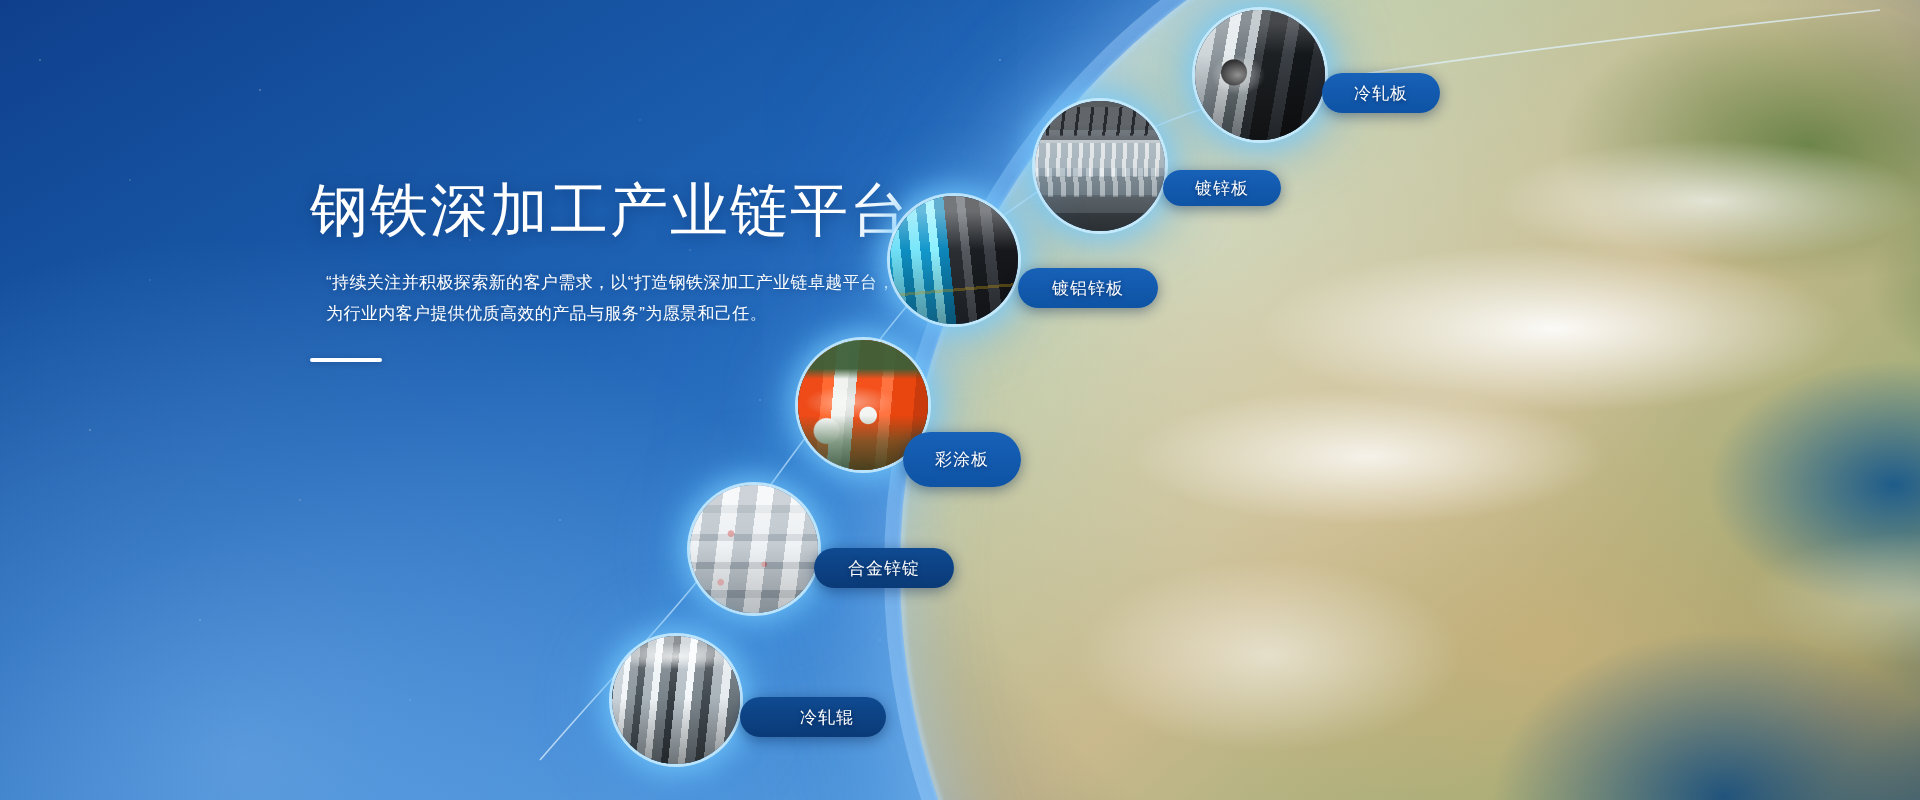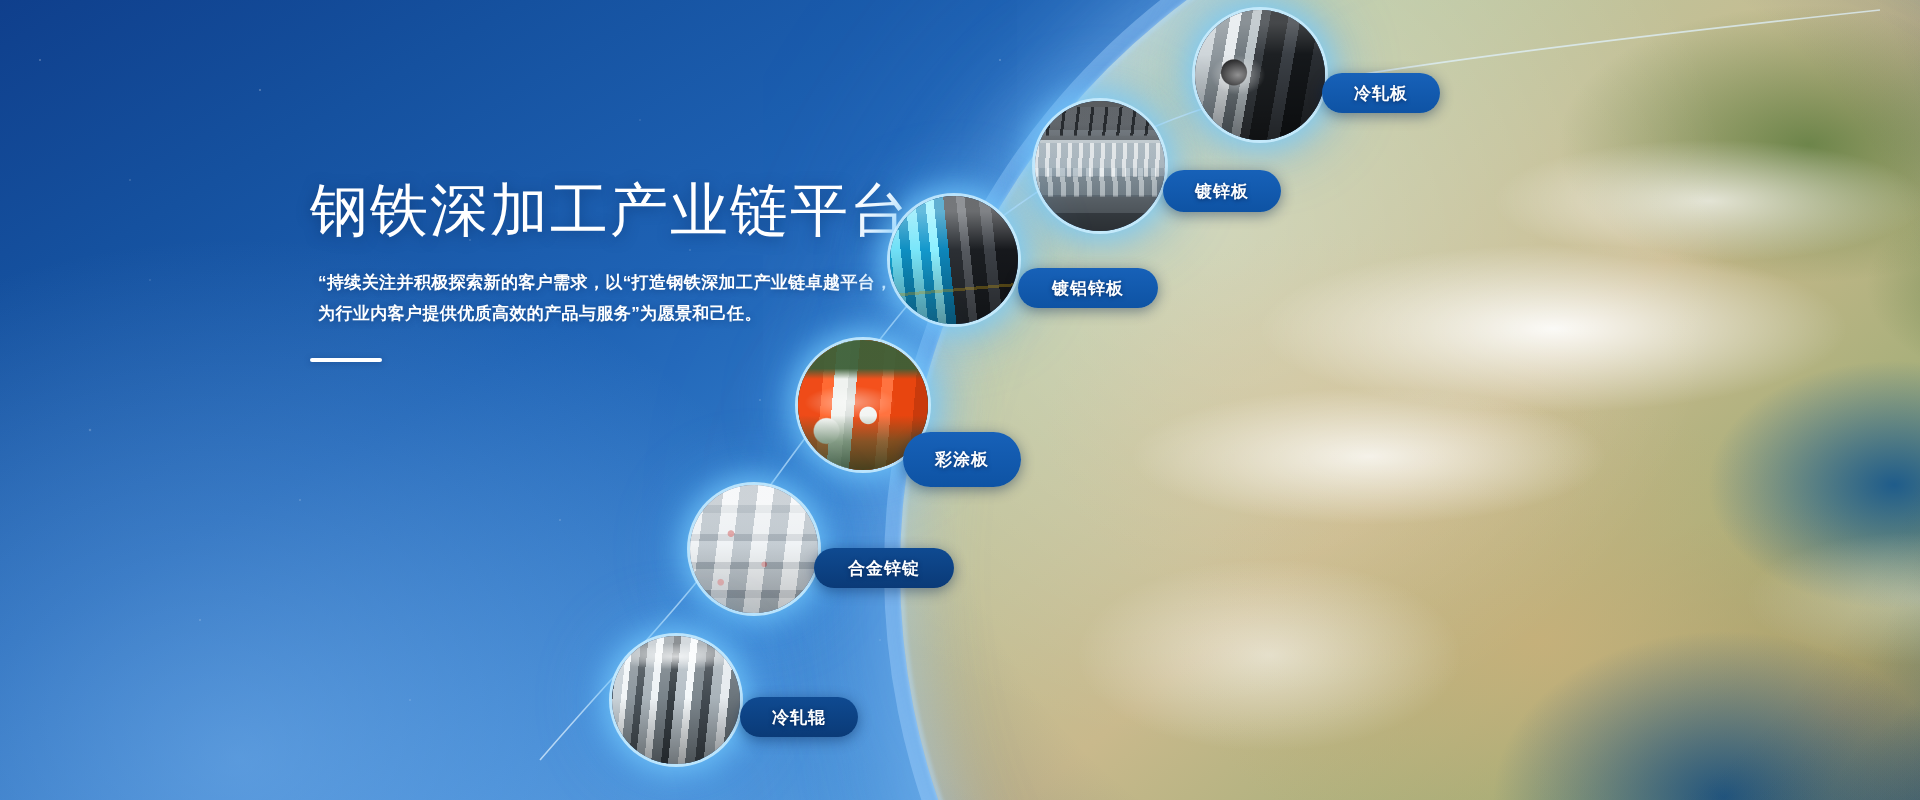--- a/index.html
+++ b/index.html
@@ -97,22 +97,22 @@
   
   .headline{position:absolute;left:310px;top:178px;width:620px;}
   .title{
     margin:0;
     font-size:58px;line-height:1.12;font-weight:400;letter-spacing:2px;
     color:#ffffff;
     text-shadow:0 2px 14px rgba(8,44,98,.55);
     white-space:nowrap;
   }
   .subtitle{
-    margin:24px 0 0 8px;
-    font-size:17px;line-height:1.85;font-weight:700;letter-spacing:.4px;
+    margin:24px 0 0 16px;
+    font-size:17px;line-height:1.85;font-weight:400;letter-spacing:.4px;
     color:#ffffff;
     text-shadow:0 1px 7px rgba(8,44,98,.45);
     max-width:575px;
   }
   .rule{
     margin-top:28px;width:72px;height:4px;background:#ffffff;border-radius:2px;
     box-shadow:0 1px 6px rgba(8,44,98,.35);
   }
 
   
@@ -123,21 +123,21 @@
                0 0 26px 9px rgba(120,205,255,.70),
                0 0 56px 18px rgba(80,170,245,.40);
     background:#123a6b;
   }
   .thumb-img{position:absolute;inset:0;}
 
   .pill{
     position:absolute;
     display:flex;align-items:center;justify-content:center;
     border-radius:999px;
-    color:#ffffff;font-weight:700;letter-spacing:1px;
+    color:#ffffff;font-weight:400;letter-spacing:1px;
     text-shadow:0 1px 4px rgba(0,20,60,.6);
     box-shadow:0 3px 14px rgba(4,32,76,.45);
     white-space:nowrap;
   }
 
   
   
   .art-coil-dark{
     background:
       radial-gradient(circle at 30% 48%, #0d0d0f 0 11%, rgba(13,13,15,0) 12%),
@@ -256,21 +256,21 @@
       <div class="node">
         <div class="thumb" style="left: 1195px; top: 10px; width: 130px; height: 130px;">
           <div class="thumb-img art-coil-dark"></div>
         </div>
         <div class="pill" style="left: 1322px; top: 73px; width: 118px; height: 40px; font-size: 17px; background: linear-gradient(rgb(23, 97, 184), rgb(14, 83, 164));">冷轧板</div>
       </div>
       <div class="node">
         <div class="thumb" style="left: 1035px; top: 101px; width: 130px; height: 130px;">
           <div class="thumb-img art-warehouse"></div>
         </div>
-        <div class="pill" style="left: 1163px; top: 170px; width: 118px; height: 42px; font-size: 17px; background: linear-gradient(rgb(23, 97, 184), rgb(14, 83, 164)); text-align: center;">镀锌板</div>
+        <div class="pill" style="left: 1163px; top: 170px; width: 118px; height: 36px; font-size: 17px; background: linear-gradient(rgb(23, 97, 184), rgb(14, 83, 164)); text-align: center;">镀锌板</div>
       </div>
       <div class="node">
         <div class="thumb" style="left: 890px; top: 196px; width: 128px; height: 128px;">
           <div class="thumb-img art-aluzinc"></div>
         </div>
         <div class="pill" style="left: 1018px; top: 268px; width: 140px; height: 40px; font-size: 17px; background: linear-gradient(rgb(23, 97, 184), rgb(14, 83, 164));">镀铝锌板</div>
       </div>
       <div class="node">
         <div class="thumb" style="left: 798px; top: 340px; width: 130px; height: 130px;">
           <div class="thumb-img art-colorcoat"></div>
@@ -280,17 +280,17 @@
       <div class="node">
         <div class="thumb" style="left: 690px; top: 485px; width: 128px; height: 128px;">
           <div class="thumb-img art-ingot"></div>
         </div>
         <div class="pill" style="left: 814px; top: 548px; width: 140px; height: 40px; font-size: 17px; background: linear-gradient(rgb(15, 74, 145), rgb(10, 58, 119));">合金锌锭</div>
       </div>
       <div class="node">
         <div class="thumb" style="left: 612px; top: 636px; width: 128px; height: 128px;">
           <div class="thumb-img art-roll"></div>
         </div>
-        <div class="pill" style="left: 740px; top: 697px; width: 118px; height: 40px; font-size: 17px; background: linear-gradient(rgb(15, 74, 145), rgb(10, 58, 119));">冷轧辊</div>
+        <div class="pill" style="left: 740px; top: 697px; width: 118px; height: 40px; font-size: 17px; background: linear-gradient(rgb(15, 74, 145), rgb(10, 58, 119)); padding-left: 28px;">冷轧辊</div>
       </div>
     </div>
 
 </div>
 
 </body></html>

